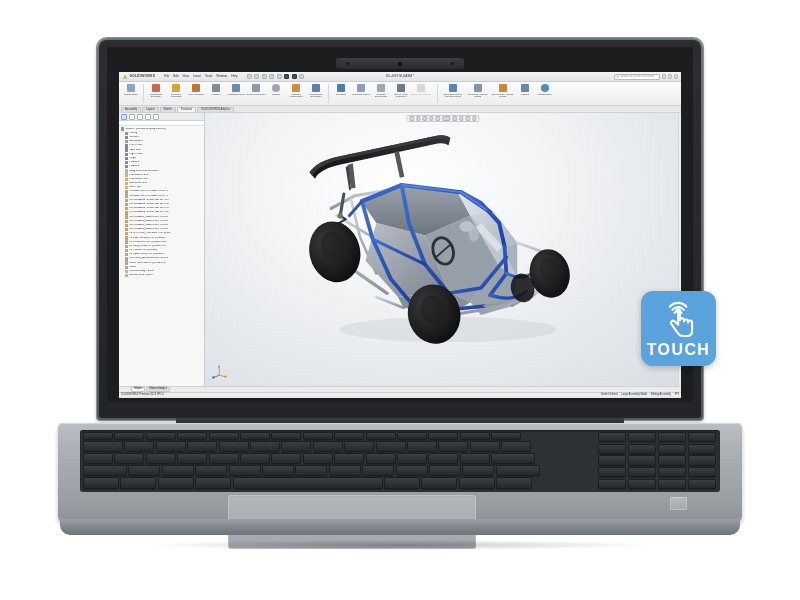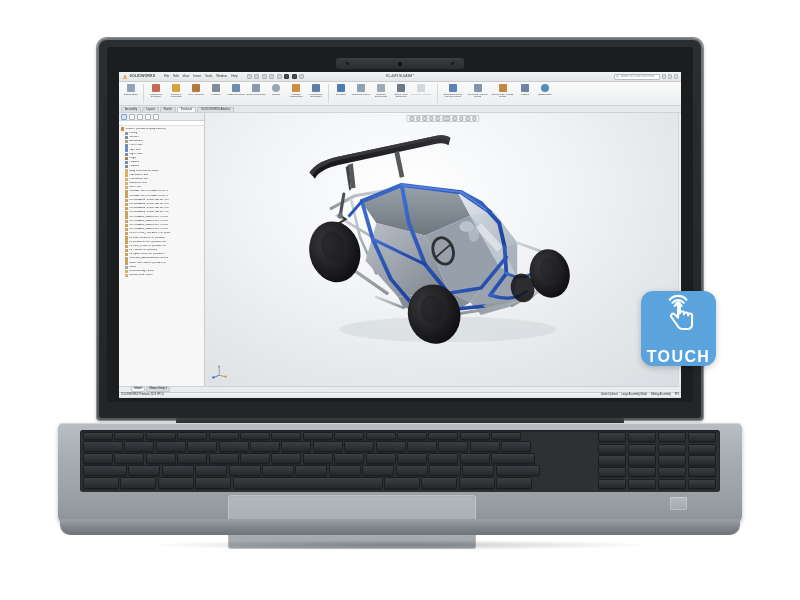--- a/index.html
+++ b/index.html
@@ -145,21 +145,21 @@
   .mstab.active { background:#f6f7f8; }
 
   
   #car { position:absolute; left:9%; top:6%; width:82%; height:86%; }
 
   
   #touch-badge {
     position:absolute; left:641px; top:291px; width:75px; height:75px;
     background:#5ba3dd; border-radius:12px;
     box-shadow:0 2px 6px rgba(0,0,0,.22);
-    display:flex; flex-direction:column; align-items:center; justify-content:space-between; gap:1px;
+    display:flex; flex-direction:column; align-items:center; justify-content:center; gap:1px;
   }
   #touch-badge .tlabel {
     color:#fff; font-size:16px; font-weight:bold; letter-spacing:1.4px;
     font-family:"Liberation Sans", sans-serif;
   }
 
   
   #base { position:absolute; left:58px; top:418px; width:684px; height:125px; }
   #hinge-bar {
     position:absolute; left:118px; top:0; width:448px; height:8px;

